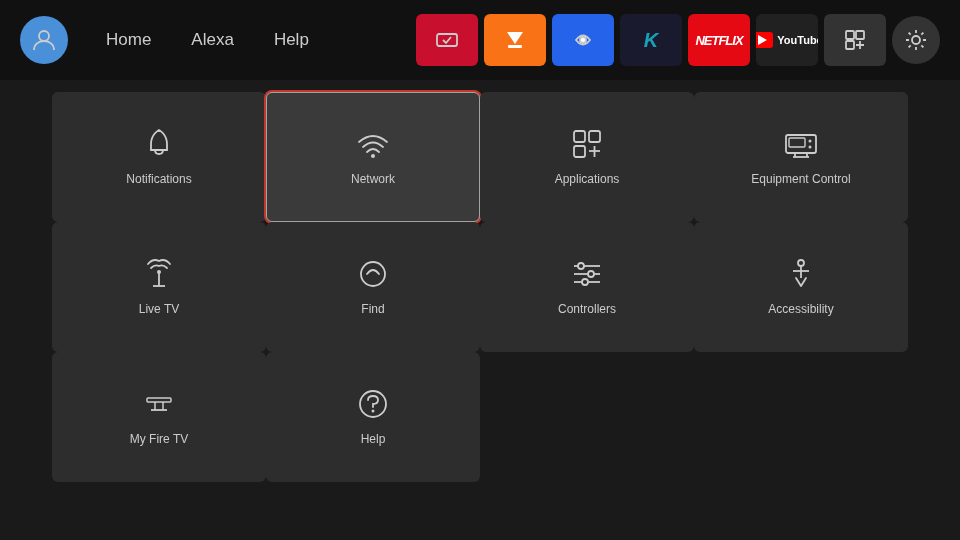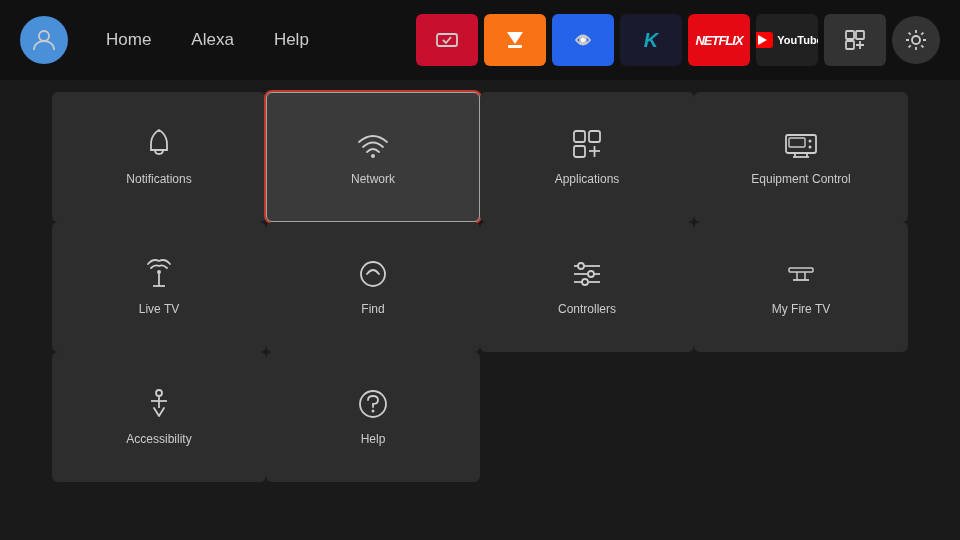--- a/index.html
+++ b/index.html
@@ -292,40 +292,40 @@
       <line x1="5" y1="26" x2="31" y2="26" stroke="#ccc" stroke-width="1.8"></line>
       <circle cx="12" cy="10" r="3" fill="#2d2d2d" stroke="#ccc" stroke-width="1.8"></circle>
       <circle cx="22" cy="18" r="3" fill="#2d2d2d" stroke="#ccc" stroke-width="1.8"></circle>
       <circle cx="16" cy="26" r="3" fill="#2d2d2d" stroke="#ccc" stroke-width="1.8"></circle>
     </svg>
     <span class="label">Controllers</span>
   </div>
 
   <div class="grid-item">
     <svg width="36" height="36" viewBox="0 0 36 36">
+      <circle cx="18" cy="7" r="3" stroke="#ccc" stroke-width="1.8"></circle>
+      <line x1="18" y1="10" x2="18" y2="22" stroke="#ccc" stroke-width="1.8"></line>
+      <line x1="10" y1="15" x2="26" y2="15" stroke="#ccc" stroke-width="1.8"></line>
+      <path d="M13 22 L18 30 L23 22" stroke="#ccc" stroke-width="1.8" fill="none" stroke-linecap="round" stroke-linejoin="round"></path>
+    </svg>
+    <span class="label">Accessibility</span>
+  </div>
+
+  <div class="grid-item">
+    <svg width="36" height="36" viewBox="0 0 36 36">
       <rect x="6" y="12" width="24" height="4" rx="1" stroke="#ccc" stroke-width="1.5" fill="none"></rect>
       <line x1="14" y1="16" x2="14" y2="24" stroke="#ccc" stroke-width="1.5"></line>
       <line x1="22" y1="16" x2="22" y2="24" stroke="#ccc" stroke-width="1.5"></line>
       <line x1="10" y1="24" x2="26" y2="24" stroke="#ccc" stroke-width="1.8"></line>
     </svg>
     <span class="label">My Fire TV</span>
   </div>
 
   <div class="grid-item">
     <svg width="36" height="36" viewBox="0 0 36 36">
-      <circle cx="18" cy="7" r="3" stroke="#ccc" stroke-width="1.8"></circle>
-      <line x1="18" y1="10" x2="18" y2="22" stroke="#ccc" stroke-width="1.8"></line>
-      <line x1="10" y1="15" x2="26" y2="15" stroke="#ccc" stroke-width="1.8"></line>
-      <path d="M13 22 L18 30 L23 22" stroke="#ccc" stroke-width="1.8" fill="none" stroke-linecap="round" stroke-linejoin="round"></path>
-    </svg>
-    <span class="label">Accessibility</span>
-  </div>
-
-  <div class="grid-item">
-    <svg width="36" height="36" viewBox="0 0 36 36">
       <circle cx="18" cy="18" r="13" stroke="#ccc" stroke-width="1.8"></circle>
       <path d="M13 14 Q13 10 18 10 Q23 10 23 14 Q23 18 18 18 L18 21" stroke="#ccc" stroke-width="1.8" fill="none" stroke-linecap="round"></path>
       <circle cx="18" cy="25" r="1.5" fill="#ccc" stroke="none"></circle>
     </svg>
     <span class="label">Help</span>
   </div>
 
 </div>
 
 </body></html>

